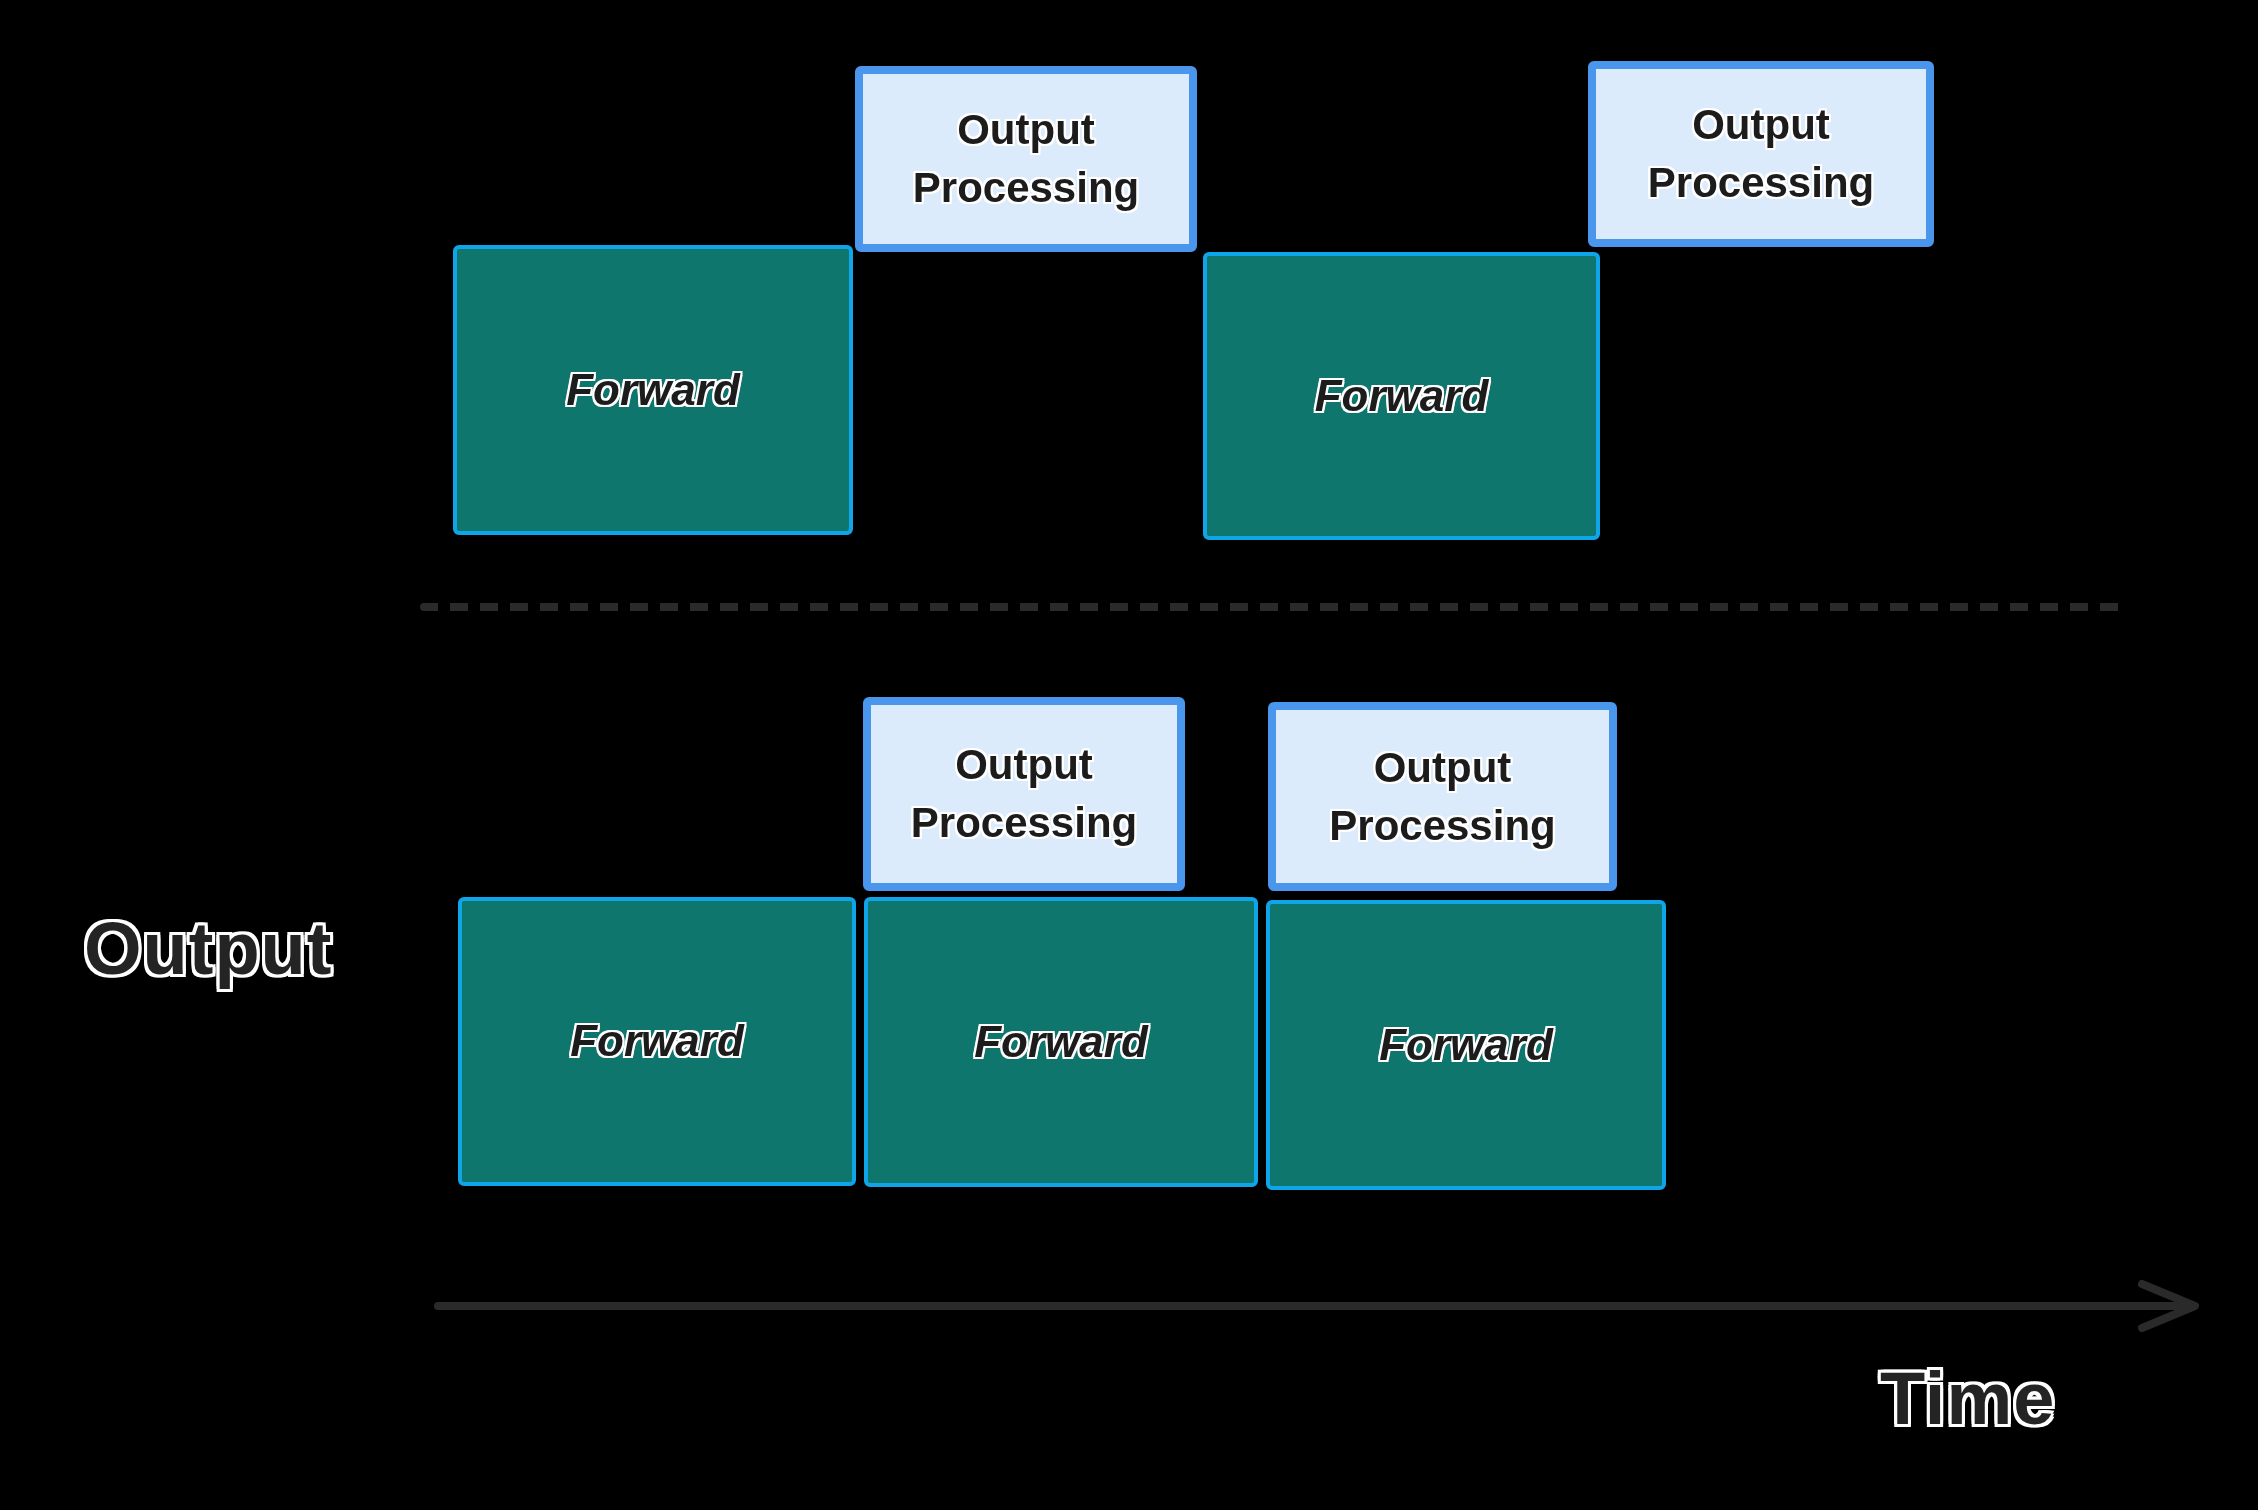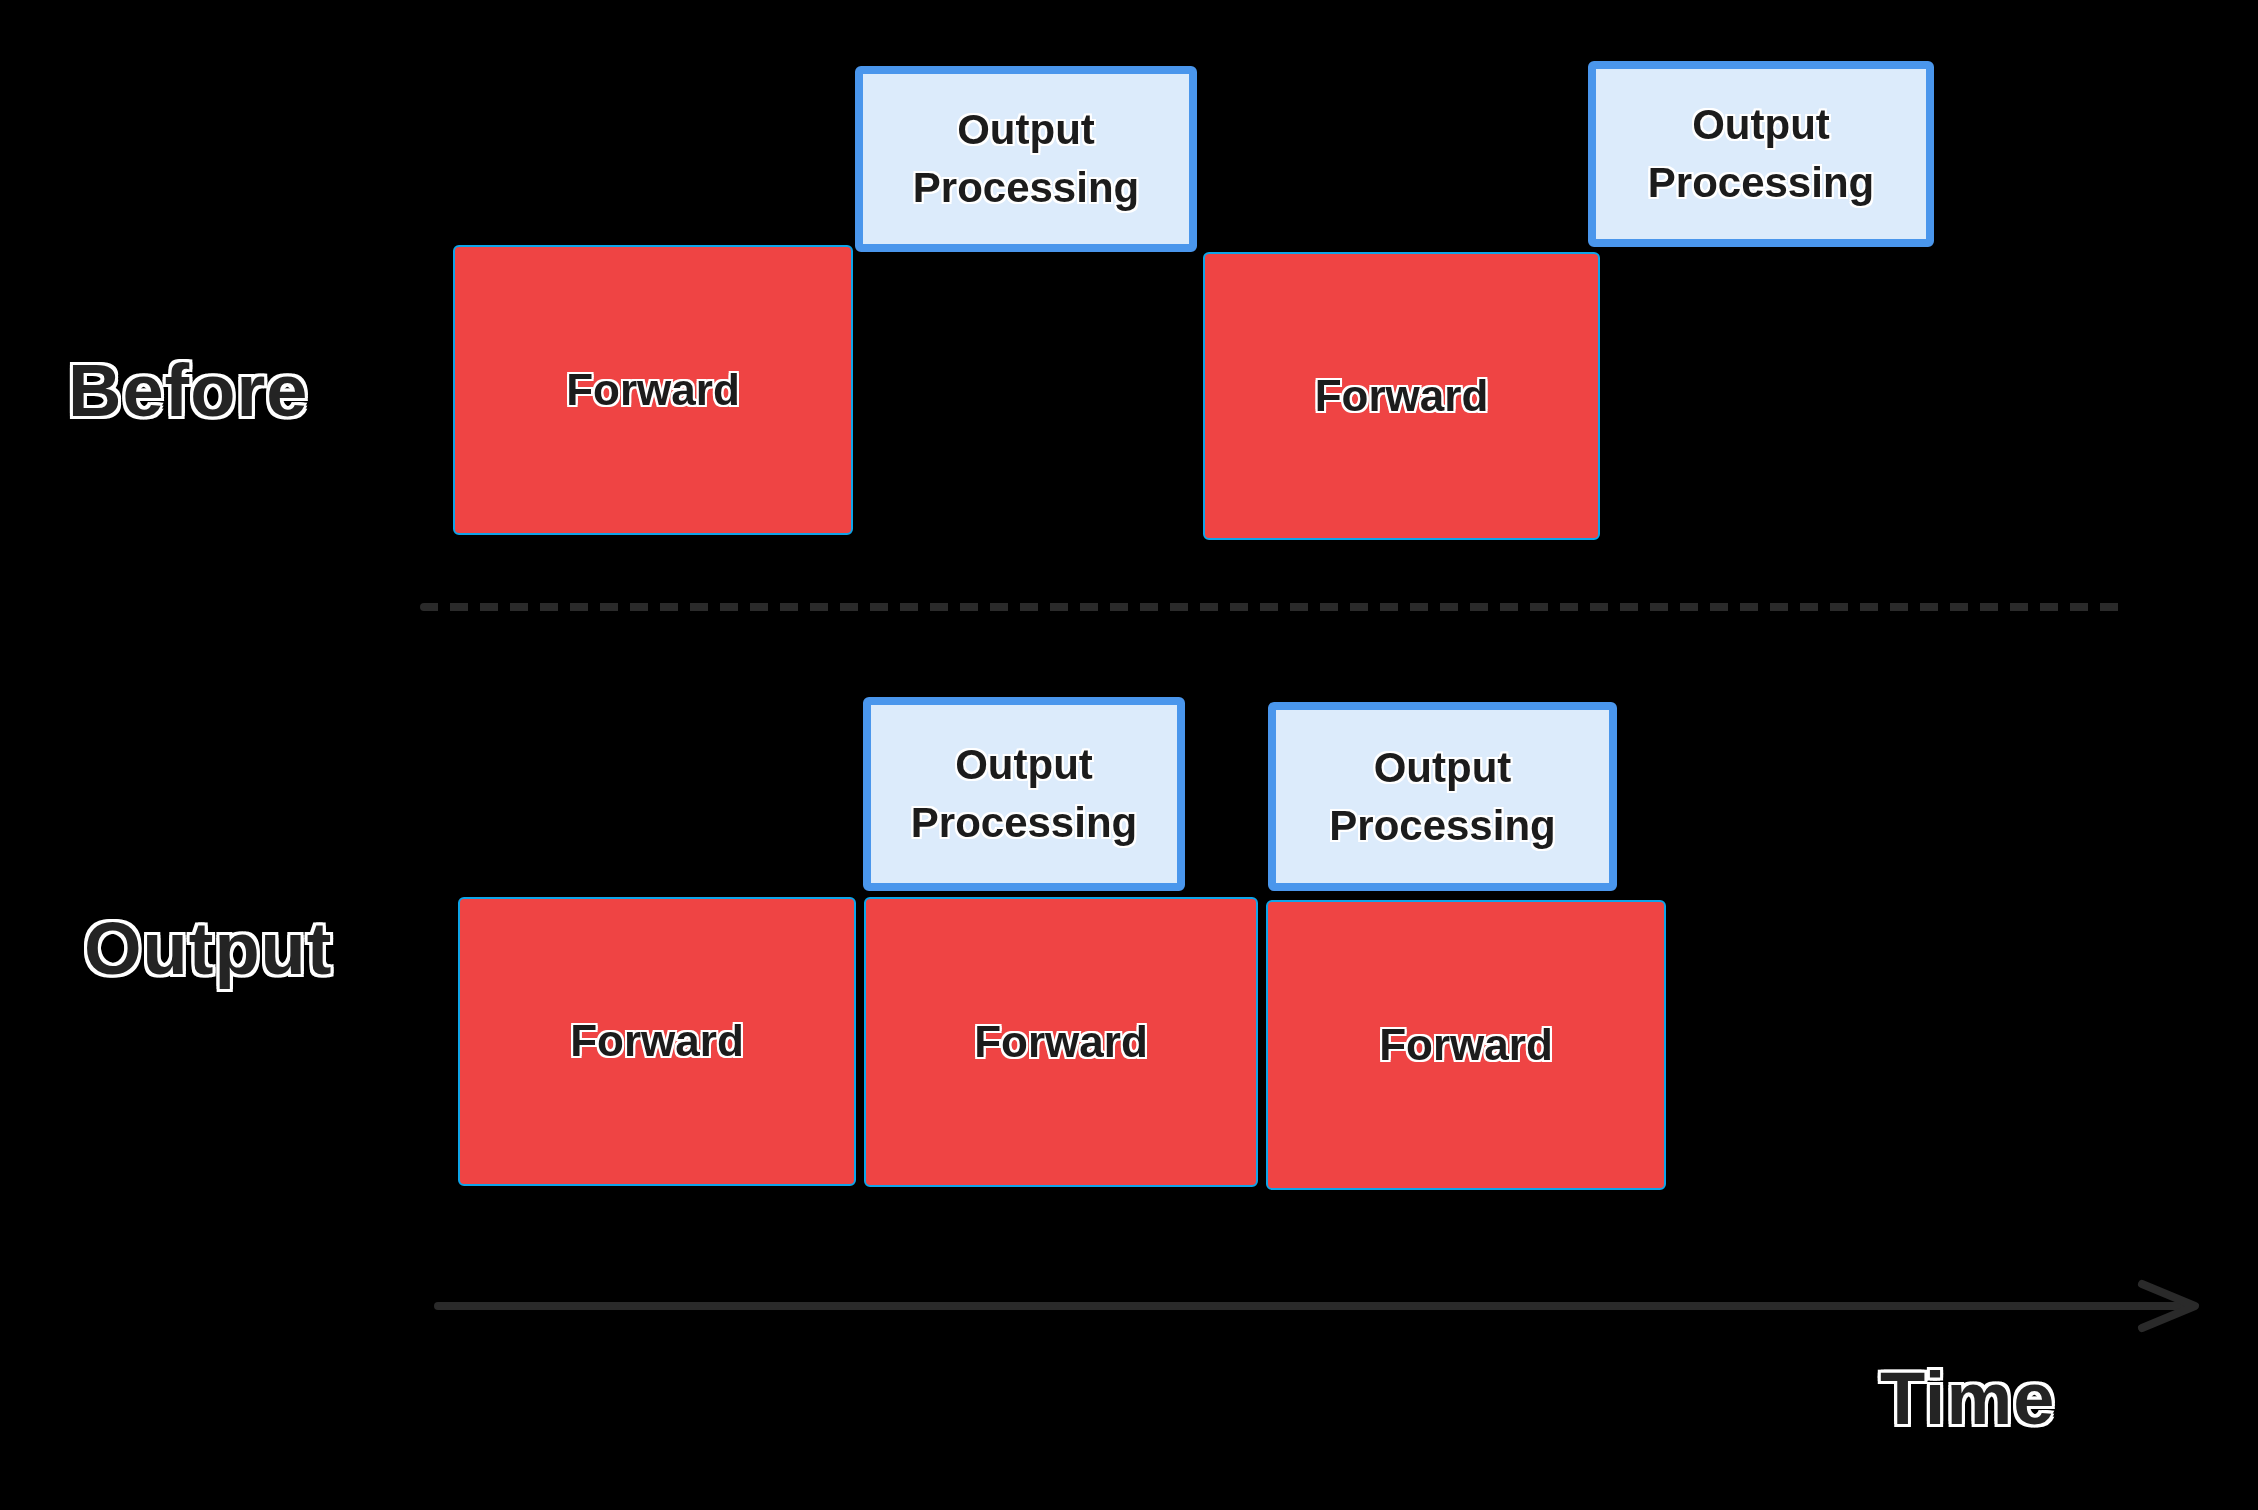--- a/index.html
+++ b/index.html
@@ -35,22 +35,23 @@
   .block {
     position: absolute;
     box-sizing: border-box;
     border-radius: 6px;
     display: flex;
     align-items: center;
     justify-content: center;
     text-align: center;
   }
   .block.forward {
-    background: #ef4444;
-    border: 2px solid #0ea5e9;
+    background: #0f766e;
+    border: 4px solid #0ea5e9;
+    font-style: italic;
   }
   .block.output {
     background: #dcebfb;
     border: 8px solid #4a96ec;
   }
   .block-label {
     font-size: 44px;
     font-weight: bold;
     line-height: 1.38;
     color: #1c1c1c;
@@ -81,21 +82,20 @@
     position: absolute;
     left: 420px;
     top: 1276px;
   }
 </style>
 </head>
 <body>
 
 <div class="canvas">
 
-  <div class="big-label" style="left:68px; top:354px;">Before</div>
 
   <div class="block forward" style="left:453px; top:245px; width:400px; height:290px;">
     <span class="block-label">Forward</span>
   </div>
 
   <div class="block output" style="left:855px; top:66px; width:342px; height:186px;">
     <span class="block-label">Output Processing</span>
   </div>
 
   <div class="block forward" style="left:1203px; top:252px; width:397px; height:288px;">

